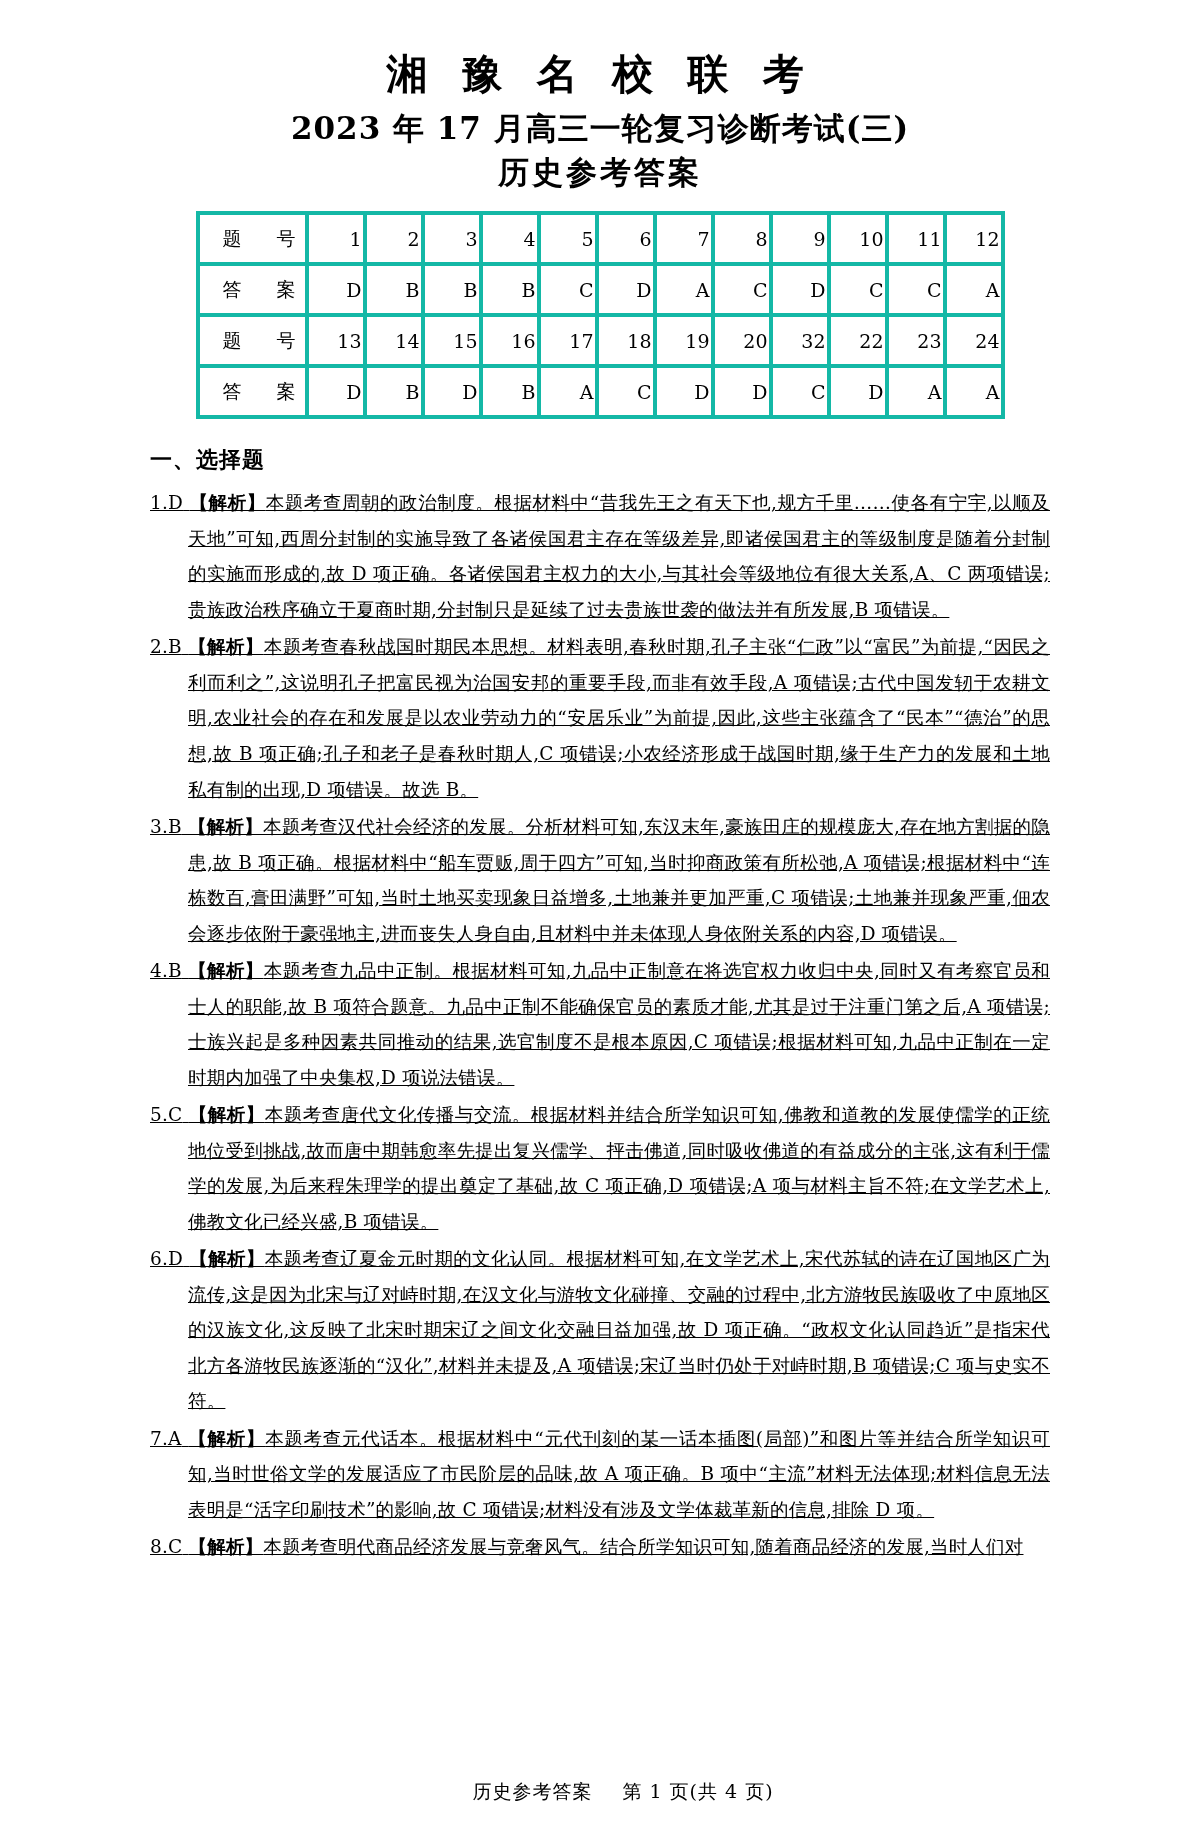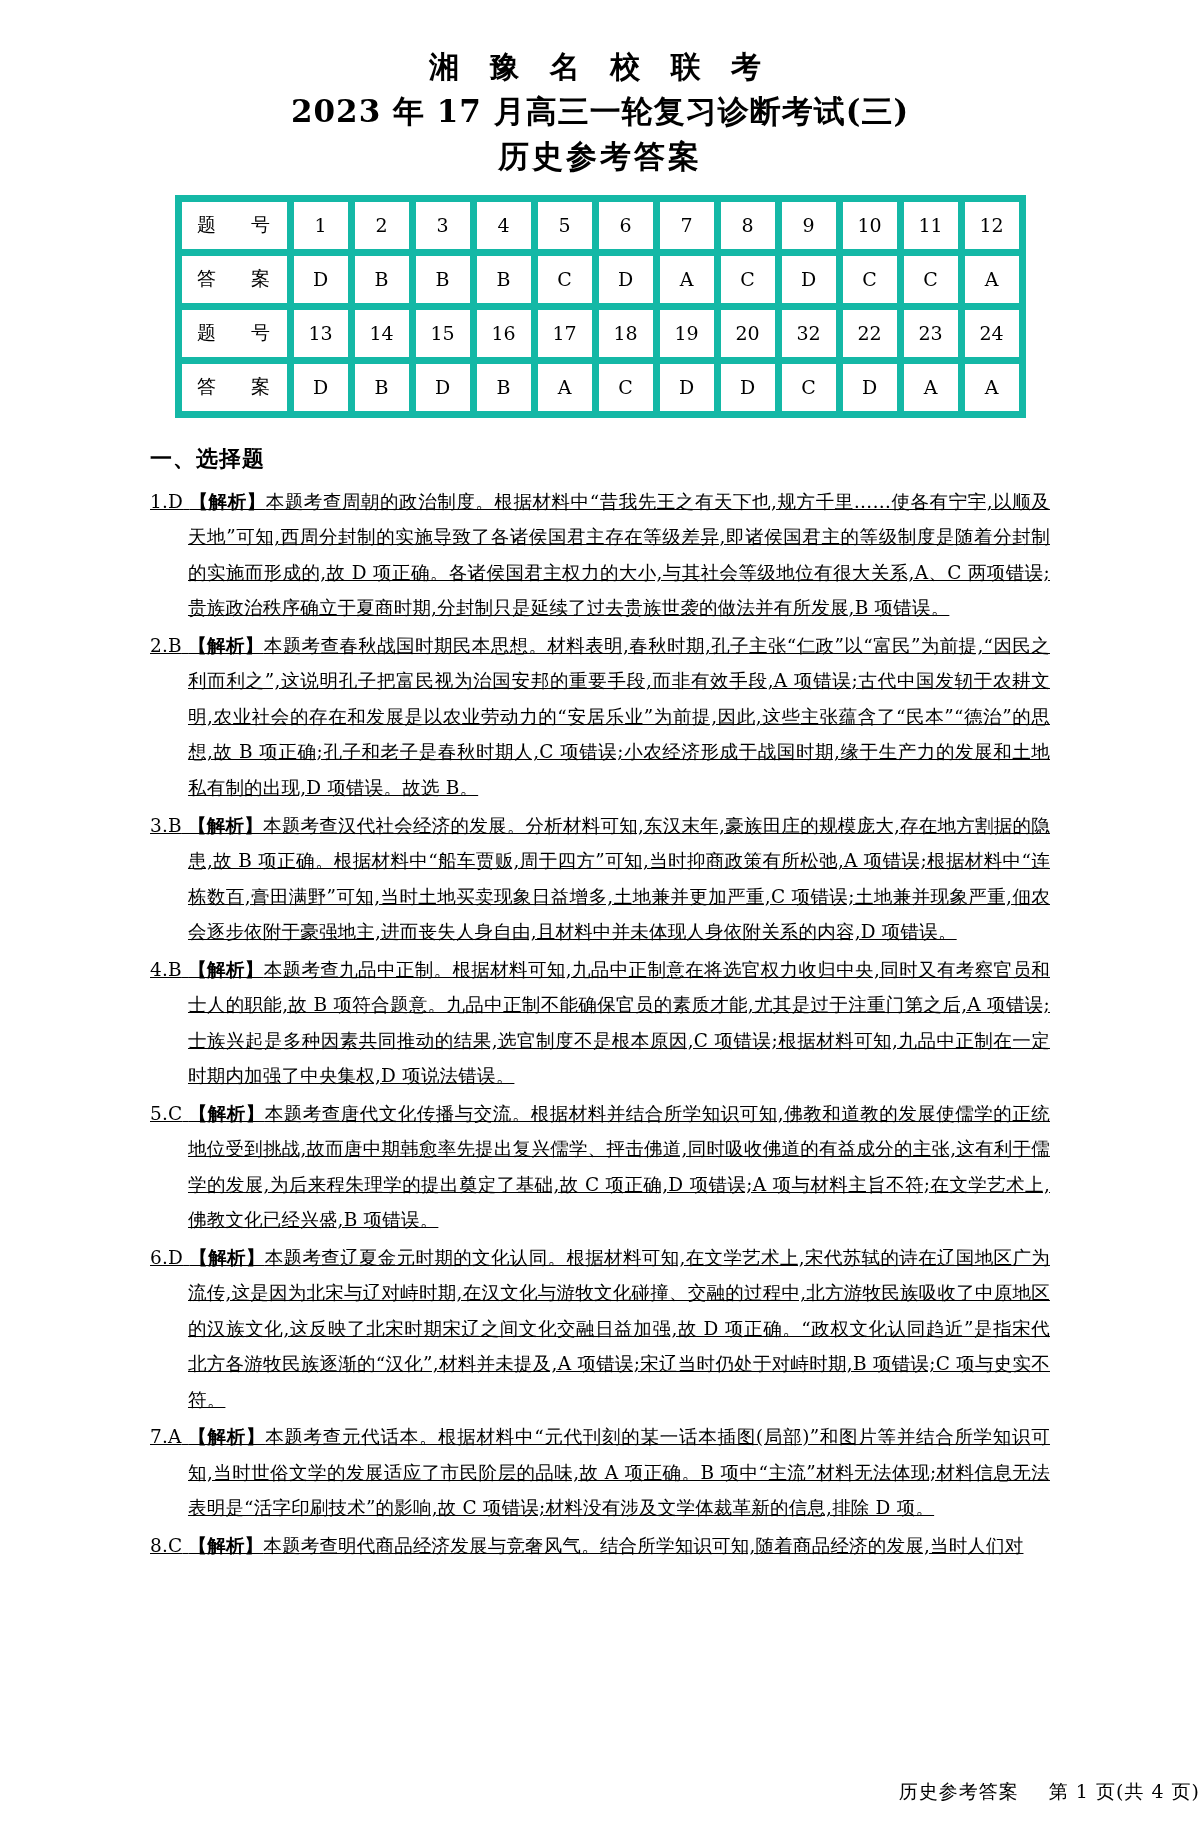--- a/index.html
+++ b/index.html
@@ -19,21 +19,21 @@
     min-height: 1839px;
     box-sizing: border-box;
     padding: 44px 150px 20px 150px;
     position: relative;
   }
   .title-block {
     text-align: center;
     margin-bottom: 14px;
   }
   .title-1 {
-    font-size: 30px;
+    font-size: 41px;
     font-weight: bold;
     letter-spacing: 10px;
     line-height: 1.5;
     font-family: "DejaVu Serif", "Liberation Serif", serif;
   }
   .title-2 {
     font-size: 31px;
     font-weight: bold;
     line-height: 1.45;
     letter-spacing: 1px;
@@ -48,22 +48,22 @@
     display: flex;
     justify-content: center;
     margin-top: 16px;
     margin-bottom: 26px;
   }
   table.answers {
     border-collapse: collapse;
     table-layout: fixed;
   }
   table.answers td {
-    border: 7px solid #14b8a6;
-    text-align: center;
+    border: 4px solid #14b8a6;
+    text-align: right;
     vertical-align: middle;
     height: 45px;
     font-size: 19px;
     font-family: "DejaVu Serif", "Liberation Serif", serif;
   }
   table.answers td.head {
     width: 96px;
     letter-spacing: 8px;
     padding-left: 8px;
     font-size: 19px;
@@ -94,21 +94,21 @@
   .indent {
     text-indent: 0;
     padding-left: 38px;
     text-indent: -38px;
   }
   .footer {
     position: absolute;
     left: 0;
     right: 0;
     bottom: 34px;
-    text-align: right;
+    text-align: center;
     font-size: 19px;
     letter-spacing: 1px;
     padding-left: 46px;
   }
   .footer .sp {
     display: inline-block;
     width: 30px;
   }
 </style>
 </head>

